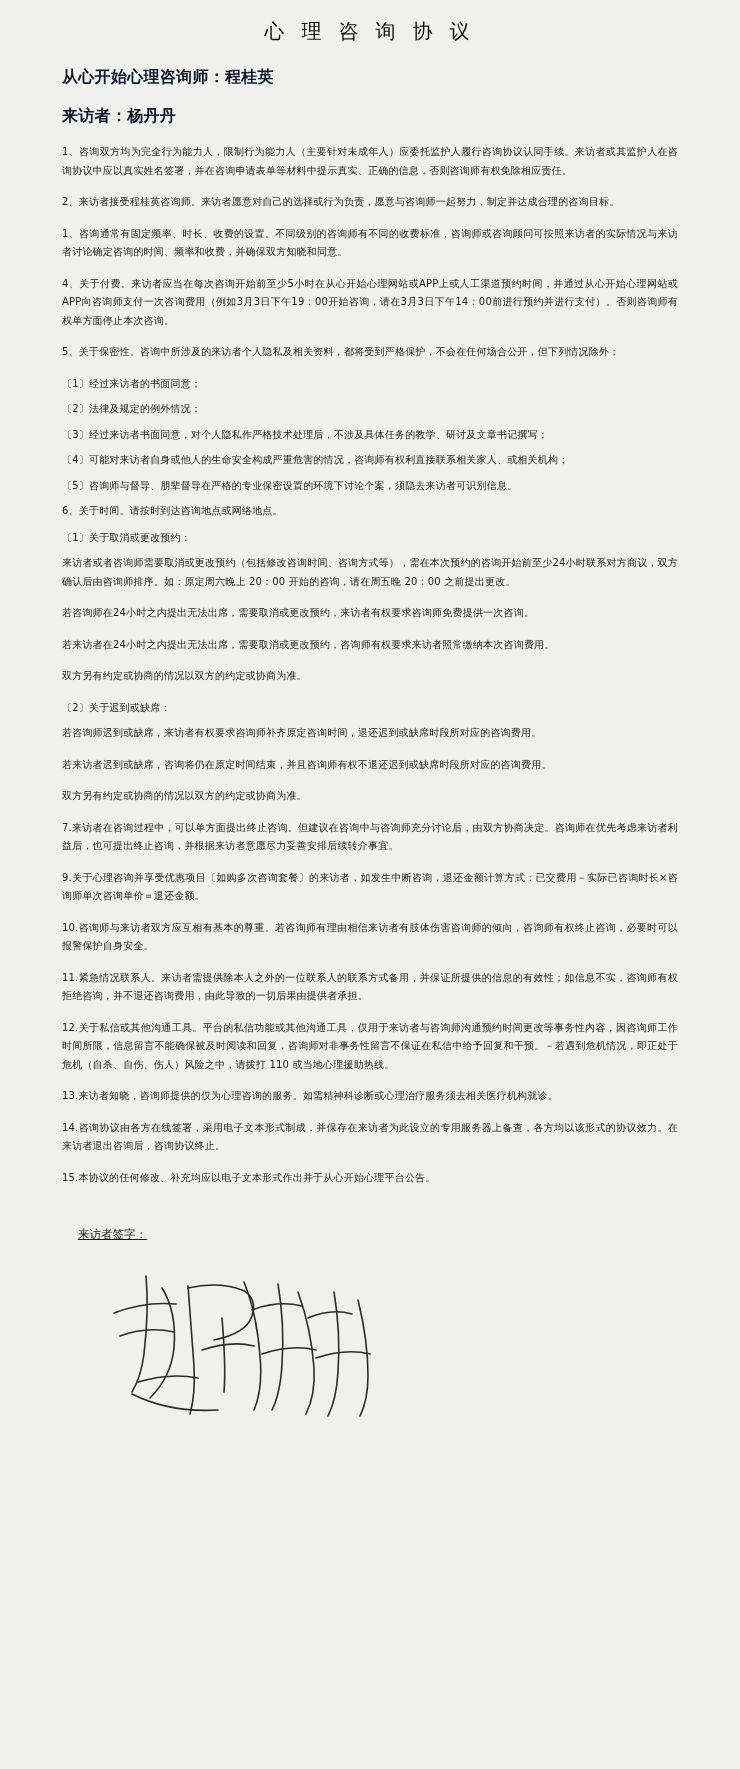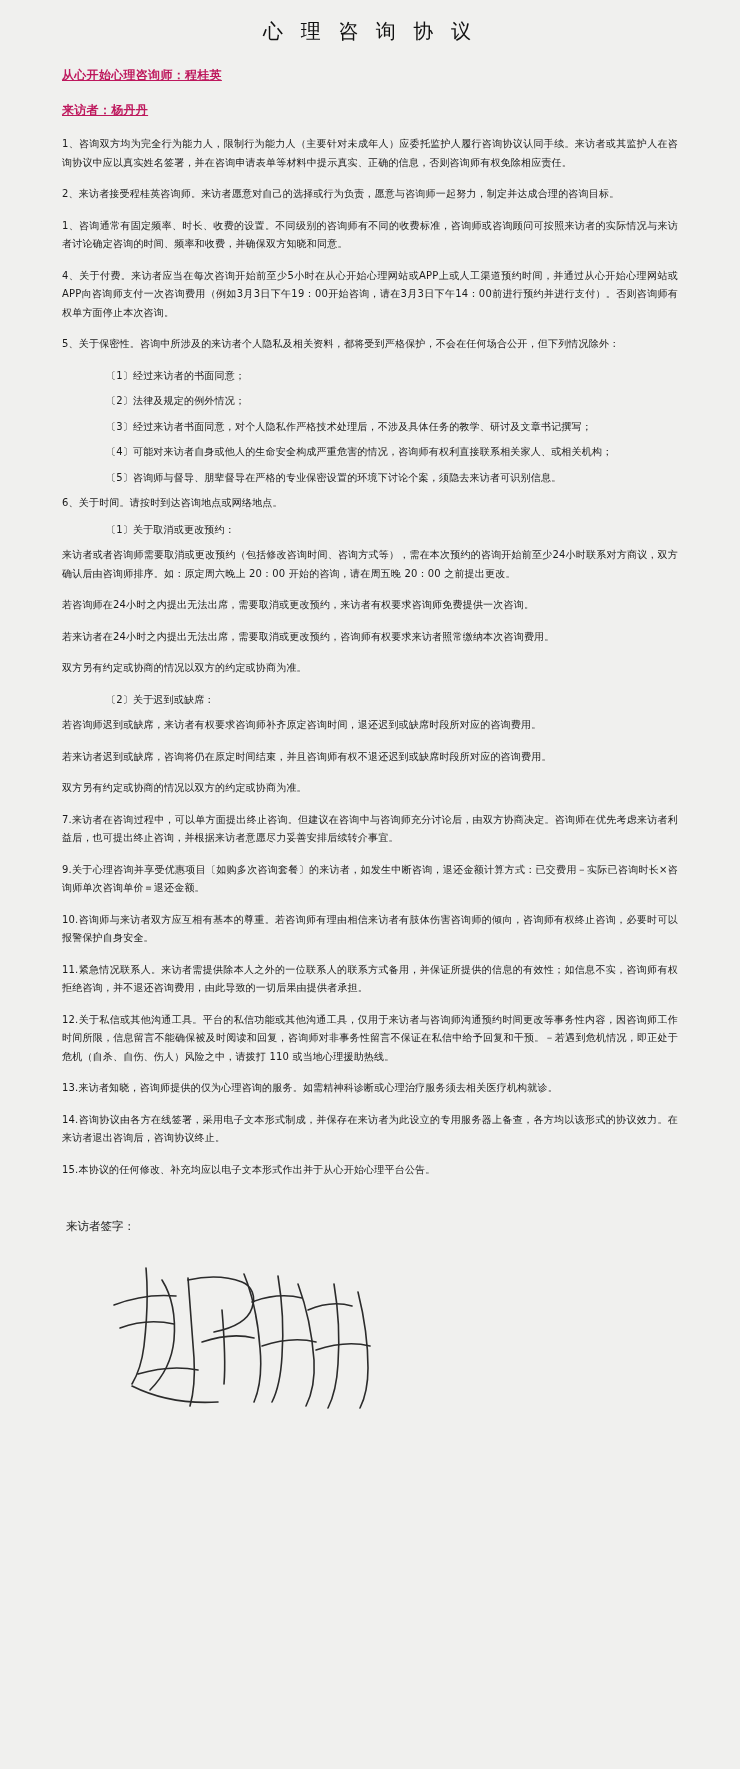--- a/index.html
+++ b/index.html
@@ -20,55 +20,54 @@
     box-sizing: border-box;
     padding: 10px 62px 20px 62px;
   }
   .doc-title {
     text-align: center;
     font-size: 20px;
     letter-spacing: 6px;
     font-weight: 500;
     color: #111;
     margin: 8px 0 22px 0;
-    font-family: Liberation Sans, sans-serif;
+    font-family: Liberation Serif, serif;
   }
   .line-bold {
-    font-size: 12px;
+    font-size: 16px;
     font-weight: bold;
-    color: #be185d;
+    color: #0f172a;
     margin: 0 0 16px 0;
     letter-spacing: 0.3px;
-    text-decoration: underline;
   }
   .line-bold.second {
     margin-top: 18px;
   }
   p.para {
     font-size: 10px;
     line-height: 1.85;
     margin: 0 0 13px 0;
     text-align: justify;
     color: #1a1a1a;
     letter-spacing: 0.2px;
   }
   p.para.indent2 {
     text-indent: 0;
   }
   p.para.subitem {
-    margin-left: 44px;
     margin-bottom: 7px;
   }
   p.para.tight {
     margin-bottom: 8px;
   }
   .sig-label {
     font-size: 11.5px;
-    margin: 40px 0 0 4px;
+    margin: 40px 0 0 16px;
     color: #1a1a1a;
+    text-decoration: underline;
   }
   .signature-area {
     height: 230px;
     position: relative;
     margin-top: 6px;
   }
   .signature-area svg {
     position: absolute;
     left: 40px;
     top: 10px;

